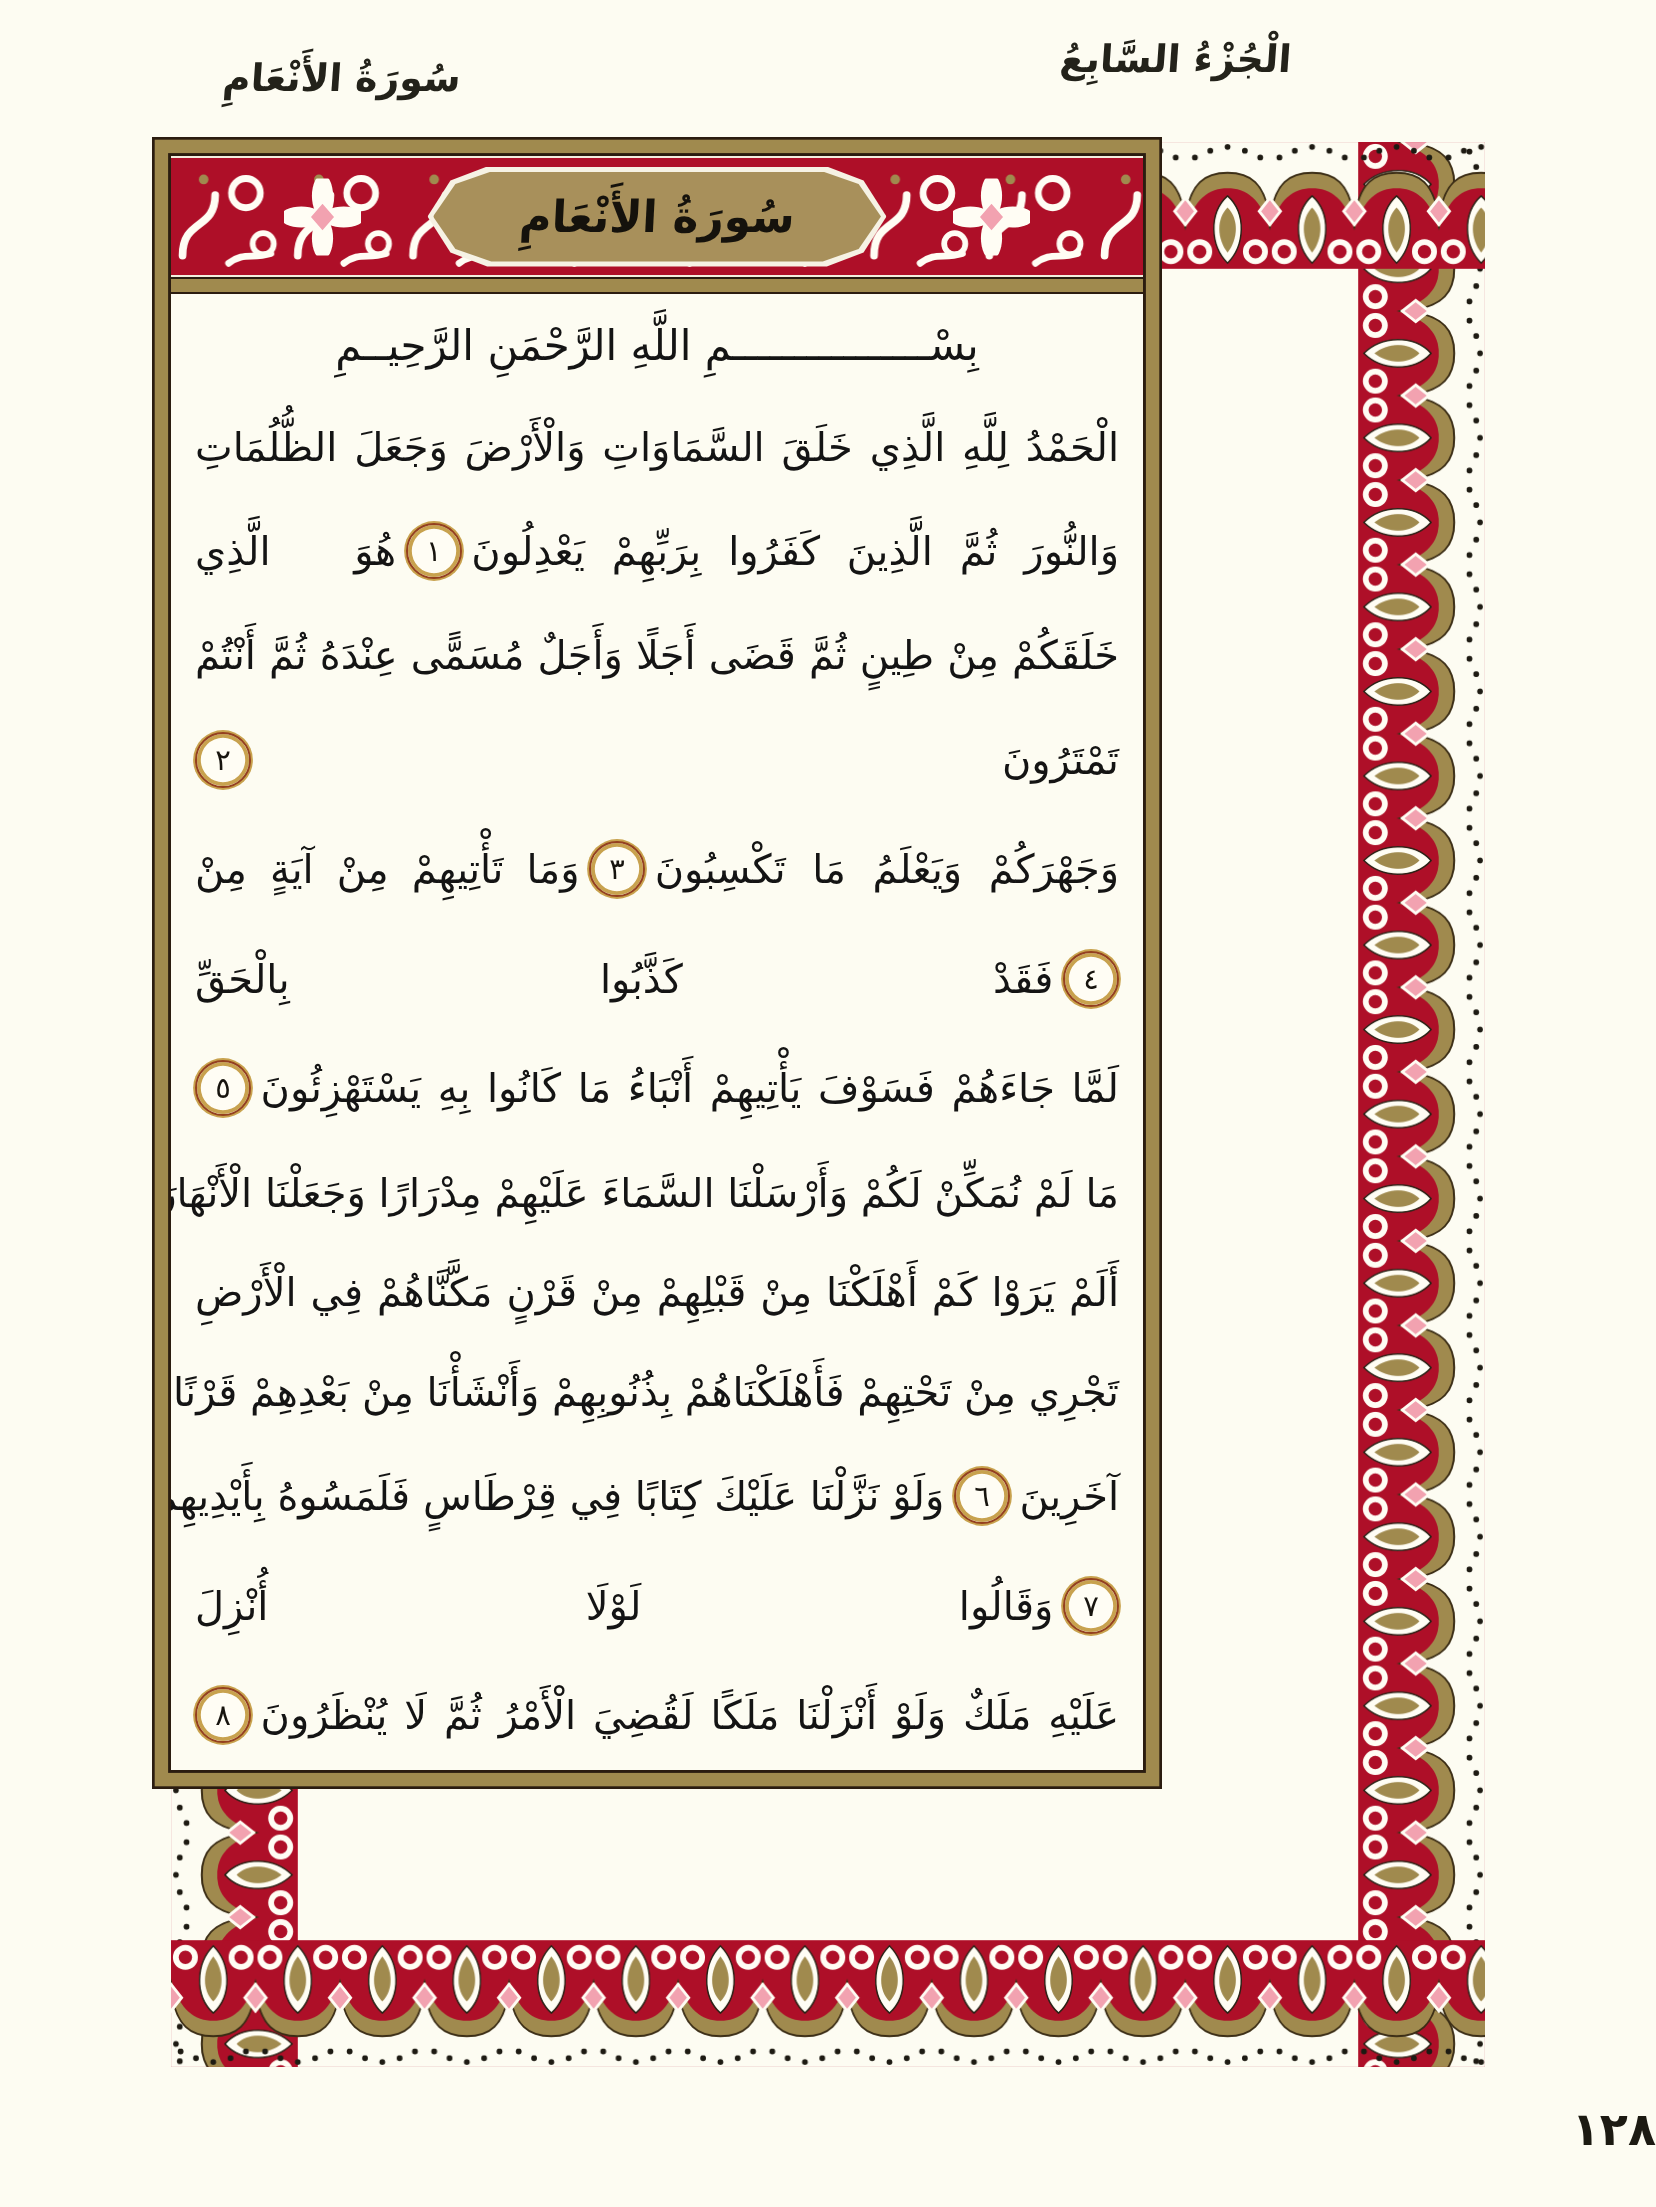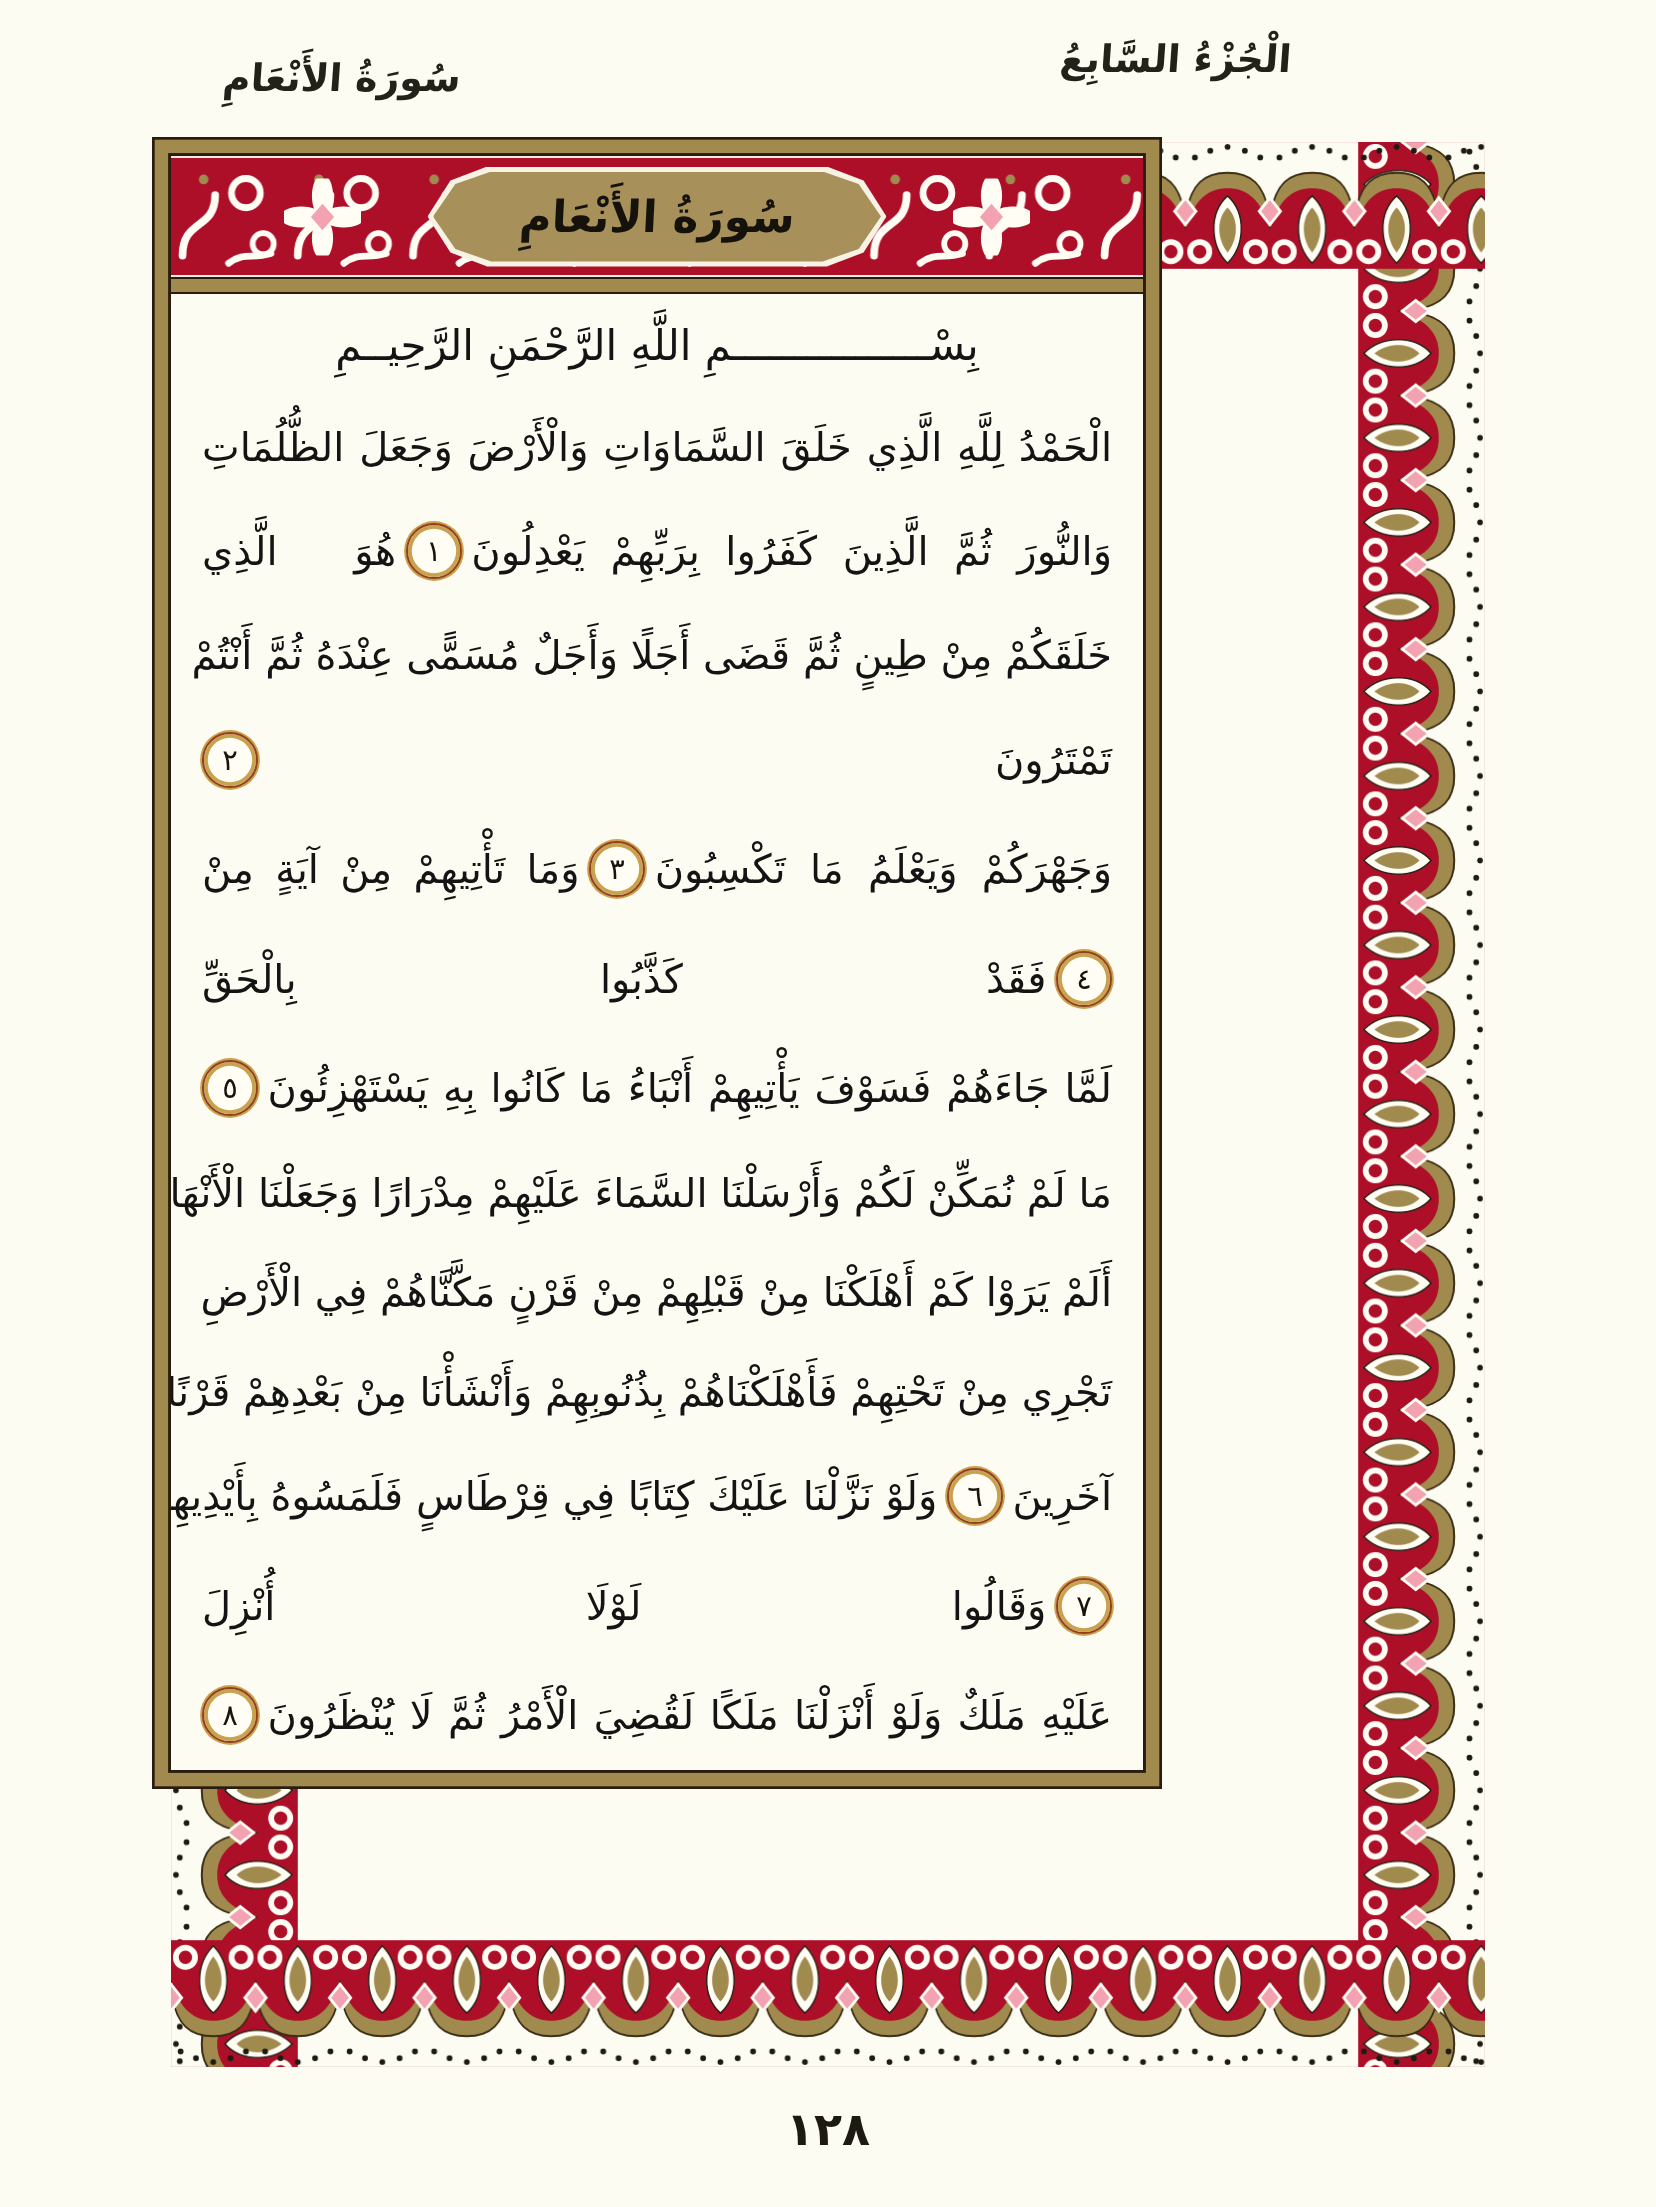--- a/index.html
+++ b/index.html
@@ -97,21 +97,21 @@
   }
   .side-orn { position:absolute; top:50%; transform:translateY(-50%); }
   .side-orn.orn-left  { left:113px; }
   .side-orn.orn-right { right:113px; }
 
   
   .text-block {
     flex:1 1 auto;
     display:flex;
     flex-direction:column;
-    padding:0 31px;
+    padding:0 24px;
     overflow:hidden;
   }
   .qline {
     flex:1 1 auto;
     direction:rtl;
     text-align:justify;
     text-align-last:justify;
     font-size:40px;
     color:#141414;
     white-space:nowrap;
@@ -142,21 +142,21 @@
     box-shadow:inset 0 0 0 3.8px #c8a24e, 0 0 0 1.9px #c8a24e;
     font-size:29px;
     color:#17140e;
   }
 
   
   .page-number {
     position:absolute;
     left:0; right:0;
     top:2102px;
-    text-align:center;
+    text-align:right;
     font-size:46px;
     font-weight:bold;
     color:#1c1a12;
     letter-spacing:3.8px;
   }
 </style>
 </head>
 <body>
 
 <div class="page">

